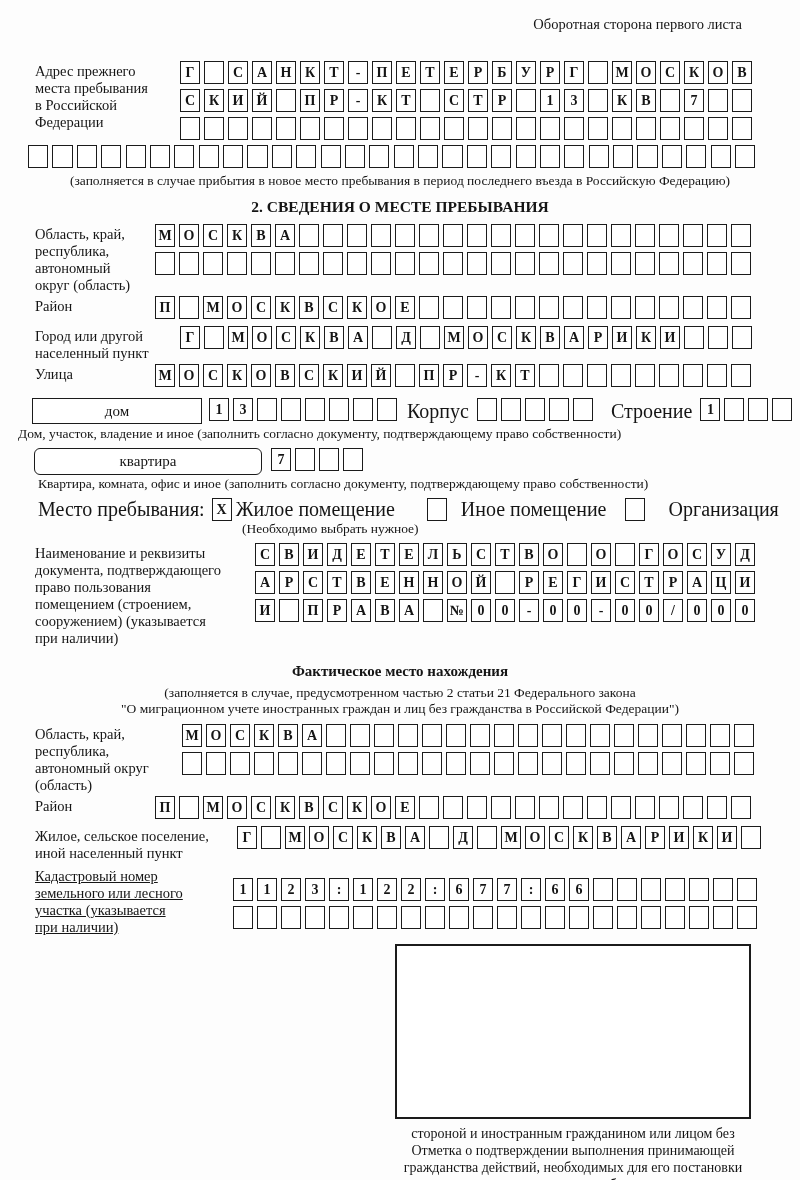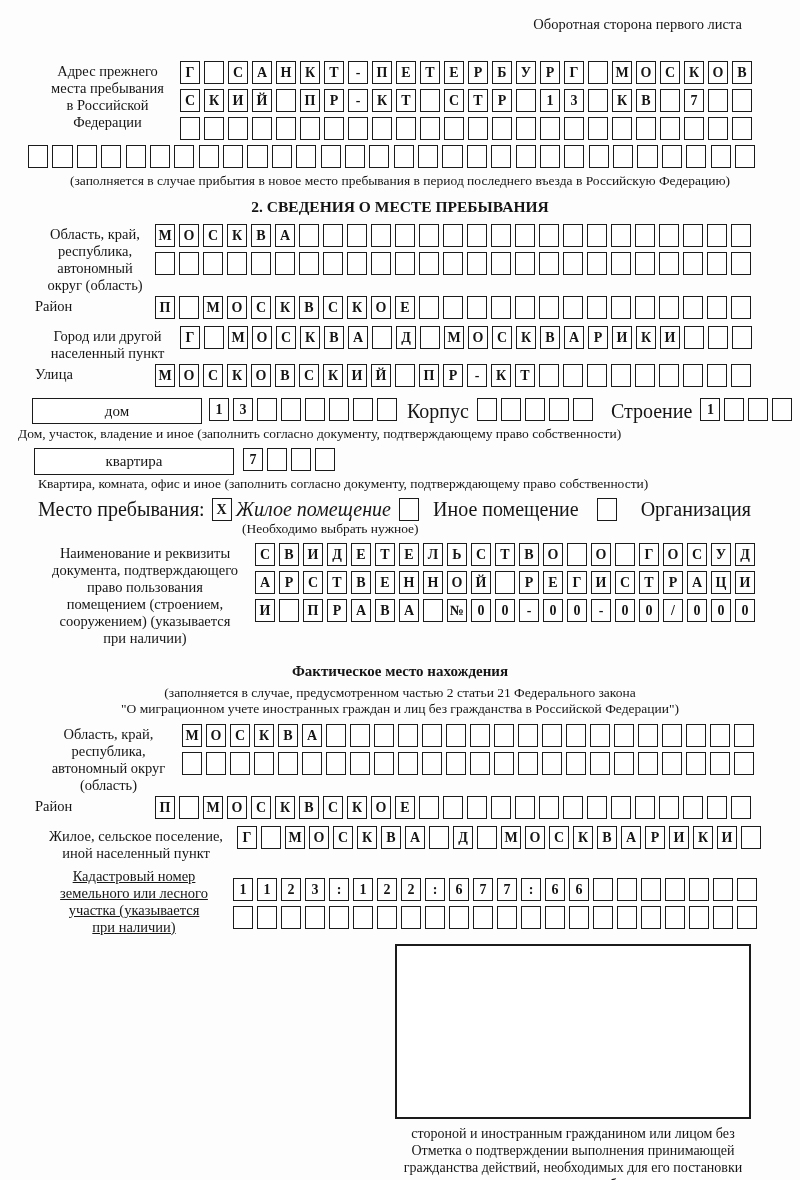--- a/index.html
+++ b/index.html
@@ -4,21 +4,21 @@
 <style>
   html,body{margin:0;padding:0;background:#fff;}
   .page{
     position:relative; width:800px; height:1180px; overflow:hidden;
     font-family:"Liberation Serif","DejaVu Serif",serif; color:#151515;
     background:#fdfdfd;
   }
   .hdr-note{ text-align:right; padding:16px 58px 0 0; font-size:14.5px; }
   .fgroup{ display:flex; }
   .lbl{ font-size:14.5px; line-height:17px; padding-top:2px; }
-  .lbl div{ white-space:nowrap;text-align:center; }
+  .lbl div{ white-space:nowrap; }
   .rows{ }
   .boxrow{ display:flex; margin-bottom:5px; }
   .cb{
     box-sizing:border-box; width:20px; min-width:20px; height:23px;
     border:1.7px solid #1b1b1b; margin-right:4px; background:#fff;
     display:flex; align-items:center; justify-content:center;
     font-size:14px; font-weight:600;
   }
   .wide .cb{ width:20.2px; min-width:20.2px; margin-right:4.2px; }
   .caption{ font-size:13.5px; }
@@ -348,34 +348,34 @@
     <div class="boxrow">
         <span class="cb">1</span>
         <span class="cb"></span>
         <span class="cb"></span>
         <span class="cb"></span>
       </div>
   </div>
   <div class="caption" style="margin-left:18px;">Дом, участок, владение и иное (заполнить согласно документу, подтверждающему право собственности)</div>
 
   <div style="display:flex; align-items:flex-start; margin:6px 0 0 34px;">
-    <div class="typebox" style="width:200px;height:27px;">квартира</div>
+    <div class="typebox" style="width:228px;height:27px;border-radius:6px;">квартира</div>
     <div class="boxrow" style="margin-left:9px;">
         <span class="cb">7</span>
         <span class="cb"></span>
         <span class="cb"></span>
         <span class="cb"></span>
       </div>
   </div>
   <div class="caption" style="margin-left:38px;">Квартира, комната, офис и иное (заполнить согласно документу, подтверждающему право собственности)</div>
 
   <div style="display:flex; align-items:center; margin:6px 0 0 38px;">
     <span class="inline-lbl">Место пребывания:</span>
     <span class="cb" style="margin-left:7px;">X</span>
-    <span class="inline-lbl" style="margin-right:8px;font-style:italic;">Жилое помещение</span>
+    <span class="inline-lbl" style="margin-right:32px;">Жилое помещение</span>
     <span class="cb" style="margin-right:14px;"></span>
     <span class="inline-lbl" style="margin-right:18px;">Иное помещение</span>
     <span class="cb" style="margin-right:24px;"></span>
     <span class="inline-lbl">Организация</span>
   </div>
   <div class="caption" style="margin-left:242px;">(Необходимо выбрать нужное)</div>
 
   <div class="fgroup" style="margin:6px 0 0 35px;">
     <div class="lbl" style="width:220px;">
       <div>Наименование и реквизиты</div>

